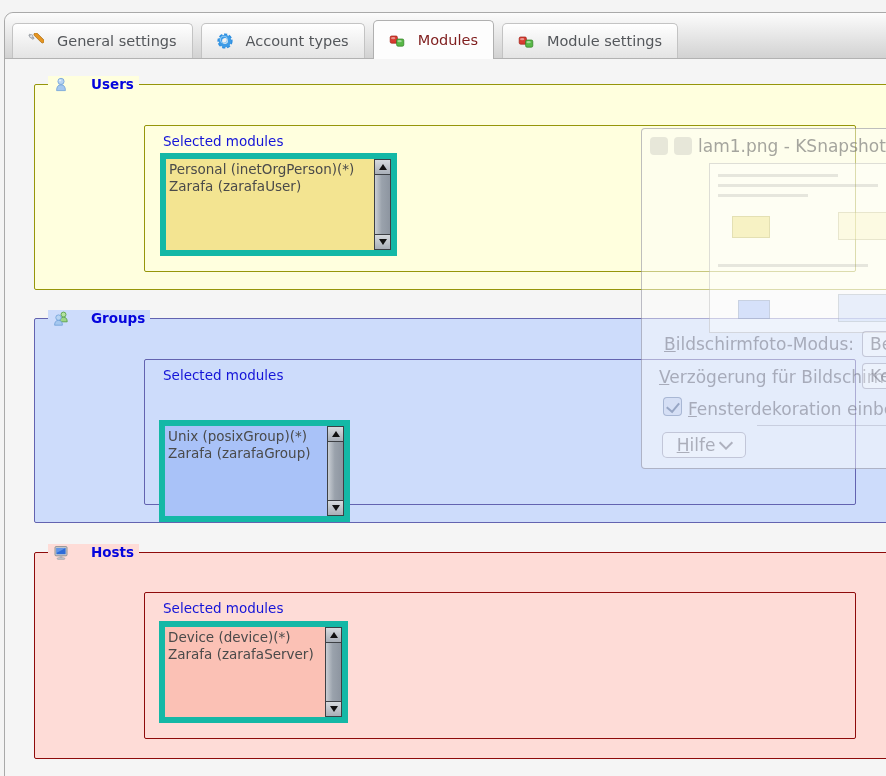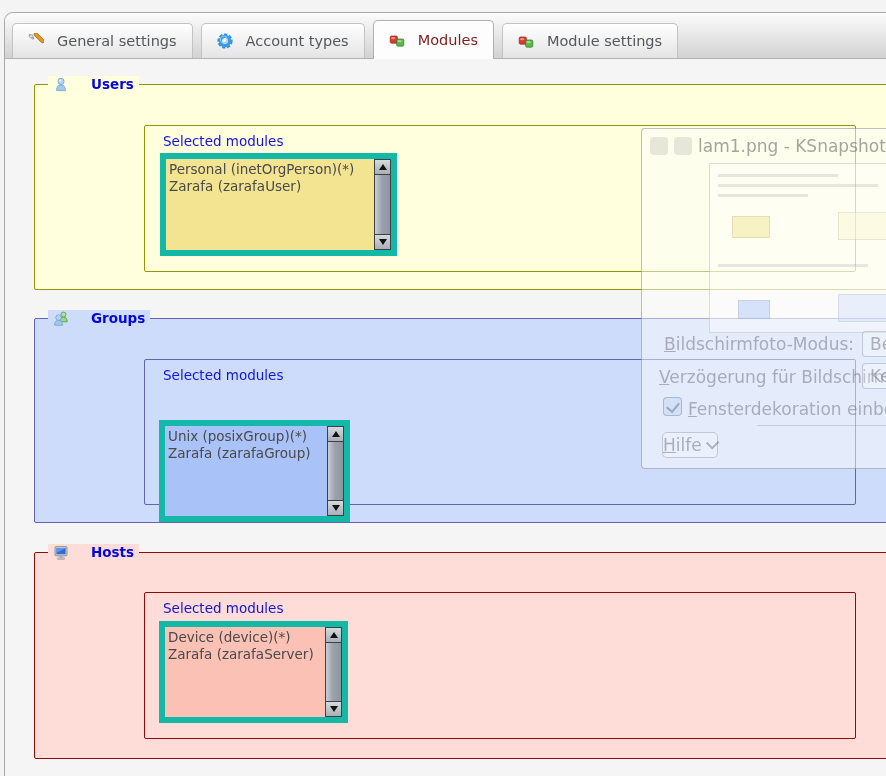--- a/index.html
+++ b/index.html
@@ -96,21 +96,21 @@
   .ghost-check{
     position:absolute;left:21px;top:268px;width:19px;height:19px;box-sizing:border-box;
     border:1px solid rgba(100,120,160,0.4);border-radius:4px;background:rgba(185,200,235,0.35);
   }
   .ghost-check::after{
     content:"";position:absolute;left:5px;top:2px;width:6px;height:10px;
     border:solid rgba(90,110,150,0.5);border-width:0 2px 2px 0;transform:rotate(40deg);
   }
   .ghost-divider{position:absolute;left:115px;right:-6px;top:296px;height:1px;background:rgba(130,130,150,0.28);}
   .ghost-btn{
-    position:absolute;left:20px;top:303px;width:56px;height:26px;box-sizing:border-box;
+    position:absolute;left:20px;top:303px;width:84px;height:26px;box-sizing:border-box;
     border:1px solid rgba(110,110,140,0.32);border-radius:5px;background:rgba(255,255,255,0.25);
     display:flex;align-items:center;justify-content:center;gap:6px;
   }
   .ghost-chev{
     width:8px;height:8px;border:solid rgba(100,100,115,0.45);border-width:0 2px 2px 0;
     transform:rotate(45deg);margin-top:-4px;
   }
 </style>
 </head>
 <body>

